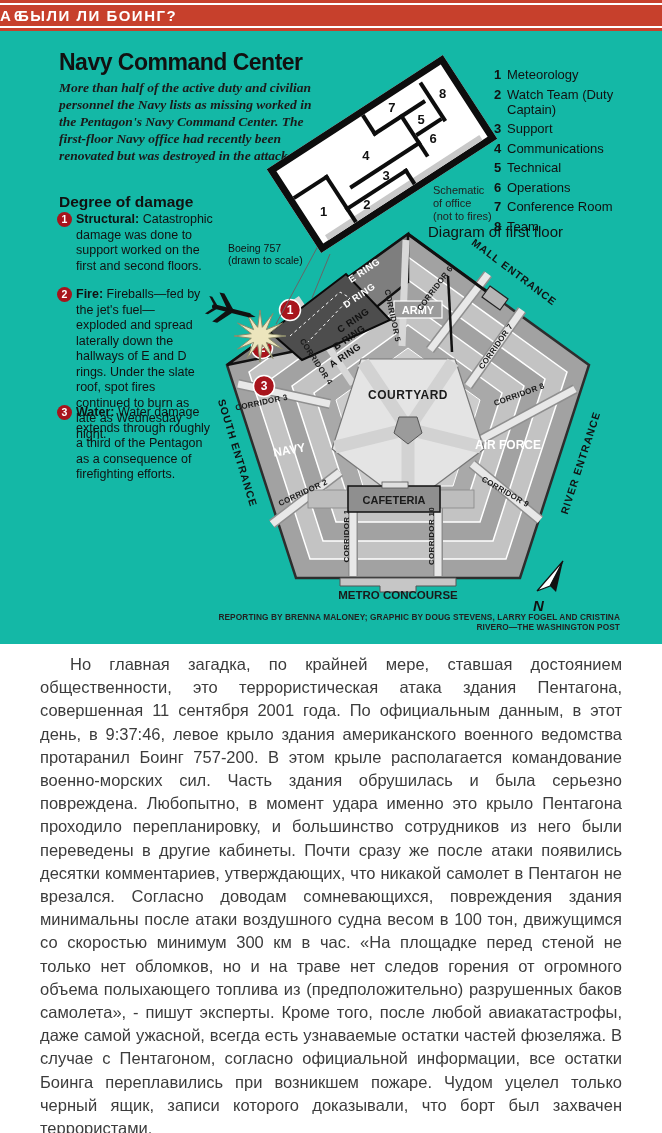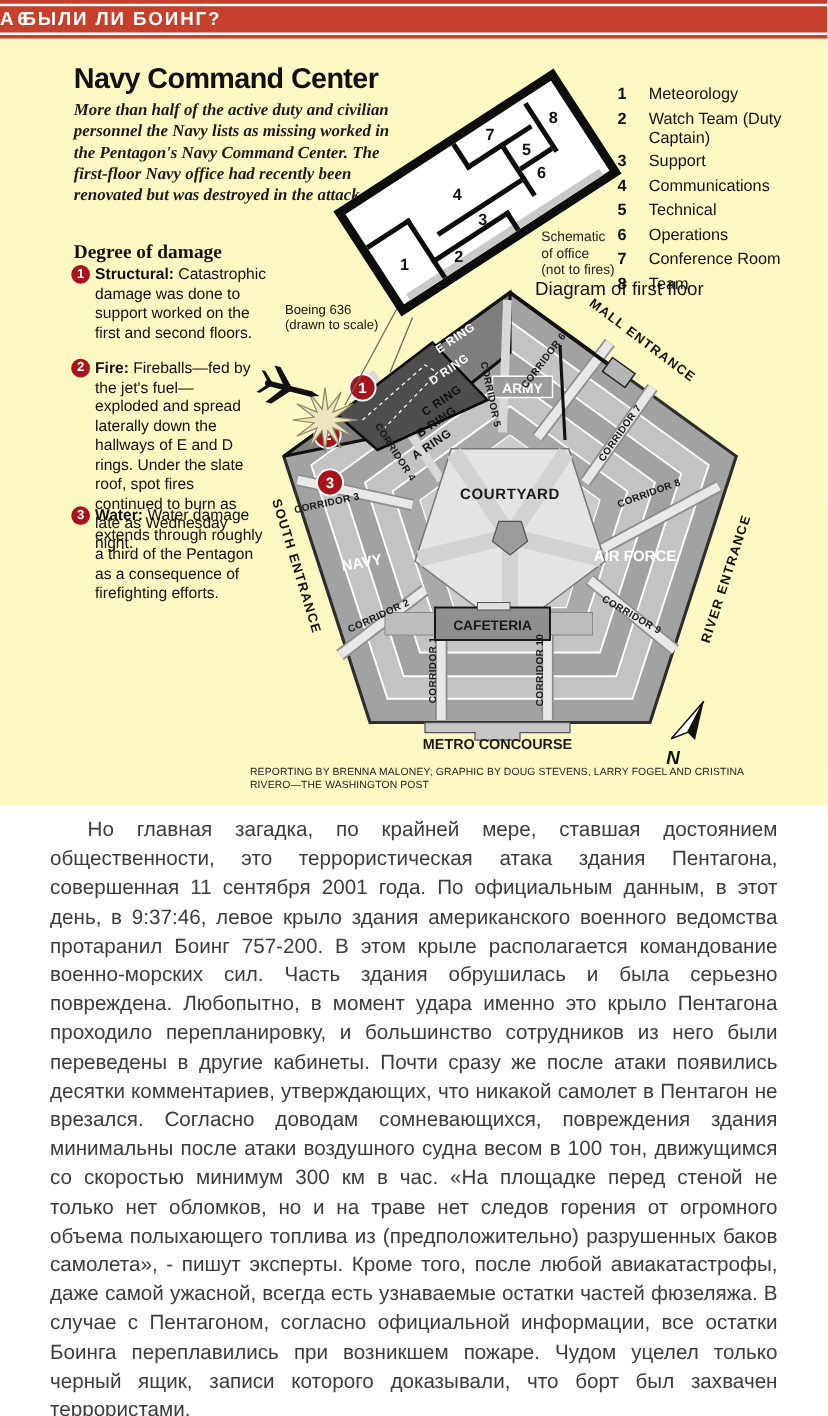--- a/index.html
+++ b/index.html
@@ -10,44 +10,44 @@
   
   .hdr{position:relative;height:31px;background:#c7402c;}
   .hdr .stripe{position:absolute;left:0;right:0;height:2px;background:#fff;}
   .hdr .stripe.top{top:3px;}
   .hdr .stripe.bot{bottom:3px;}
   .hdr .pageno{position:absolute;left:14px;top:7px;color:#fff;font-weight:bold;font-size:15px;}
   .hdr .htitle{position:absolute;left:0;right:0;top:7px;text-align:left;color:#fff;
                font-weight:bold;font-size:15px;letter-spacing:1.5px;}
 
   
-  .info{position:relative;height:613px;background:#fef9c3;overflow:visible;}
+  .info{position:relative;height:613px;background:#14b8a6;overflow:visible;}
   .ig-title{position:absolute;left:59px;top:18px;font-size:23px;font-weight:bold;
             letter-spacing:-0.5px;color:#111;}
   .ig-lede{position:absolute;left:59px;top:48px;width:272px;
            font-family:"Liberation Serif","DejaVu Serif",serif;font-style:italic;font-weight:600;
            font-size:13.5px;line-height:17px;color:#1a1a1a;}
 
   .legend{position:absolute;left:494px;top:36px;width:160px;font-size:13px;color:#111;}
   .lg-row{display:flex;margin-bottom:4.5px;line-height:15px;}
   .lg-num{font-weight:bold;width:13px;flex:none;}
-  .lg-label{width:120px;margin-left:12px;}
+  .lg-label{width:120px;}
 
   .dmg{position:absolute;left:57px;width:166px;color:#111;}
-  .dmg-h{position:absolute;left:59px;top:162px;font-size:15.5px;font-weight:bold;color:#111;font-family:Liberation Serif, serif;}
+  .dmg-h{position:absolute;left:59px;top:162px;font-size:15.5px;font-weight:bold;color:#111;}
   .dmg-item{display:flex;}
   .badge{flex:none;width:15px;height:15px;border-radius:50%;background:#a8141c;color:#fff;
          font-size:10.5px;font-weight:bold;text-align:center;line-height:15px;margin-right:4px;}
   .dmg-txt{font-size:12.5px;line-height:15.5px;}
   .dmg-label{font-weight:bold;}
 
   .sources{position:absolute;left:59px;top:539px;font-size:9px;line-height:11px;color:#222;}
 
-  .credit{position:absolute;left:200px;width:420px;top:581px;text-align:left;
-          font-size:8.3px;font-weight:normal;color:#222;letter-spacing:0.1px;}
+  .credit{position:absolute;left:200px;width:420px;top:581px;text-align:right;
+          font-size:8.3px;font-weight:bold;color:#222;letter-spacing:0.1px;}
 
   .diagram-title{position:absolute;left:428px;top:192px;font-size:15px;font-weight:normal;color:#111;}
   .schem-cap{position:absolute;left:433px;top:153px;font-size:11px;line-height:13px;color:#222;}
   .boeing-lab{position:absolute;left:228px;top:211px;font-size:10.5px;line-height:12px;color:#111;z-index:6;}
 
   
   .schem{position:absolute;left:277px;top:73px;width:210px;height:100px;
          transform:rotate(-33deg);background:#fff;border:7px solid #0d0d0d;
          box-sizing:border-box;z-index:5;}
   .sw{position:absolute;background:#0d0d0d;}
@@ -167,21 +167,21 @@
 
     <div class="schem-cap">
       <div>Schematic</div>
       <div>of office</div>
       <div>(not to fires)</div>
     </div>
 
     <div class="diagram-title">Diagram of first floor</div>
 
     <div class="boeing-lab">
-      <div>Boeing 636</div>
+      <div>Boeing 757</div>
       <div>(drawn to scale)</div>
     </div>
 
     <div class="pent-wrap">
       <svg width="472" height="390" viewBox="0 0 472 390">
 
         <g>
           <polygon points="218,10 399,141 330,354 106,354 37,141" fill="#a2a2a2" stroke="#2d2d2d" stroke-width="2.5"></polygon>
           <polygon points="218,33 377,148 316,335 120,335 59,148" fill="#c3c3c3" stroke="#fff" stroke-width="1.5"></polygon>
           <polygon points="218,56 355,155 303,317 133,317 81,155" fill="#a2a2a2" stroke="#fff" stroke-width="1.5"></polygon>

